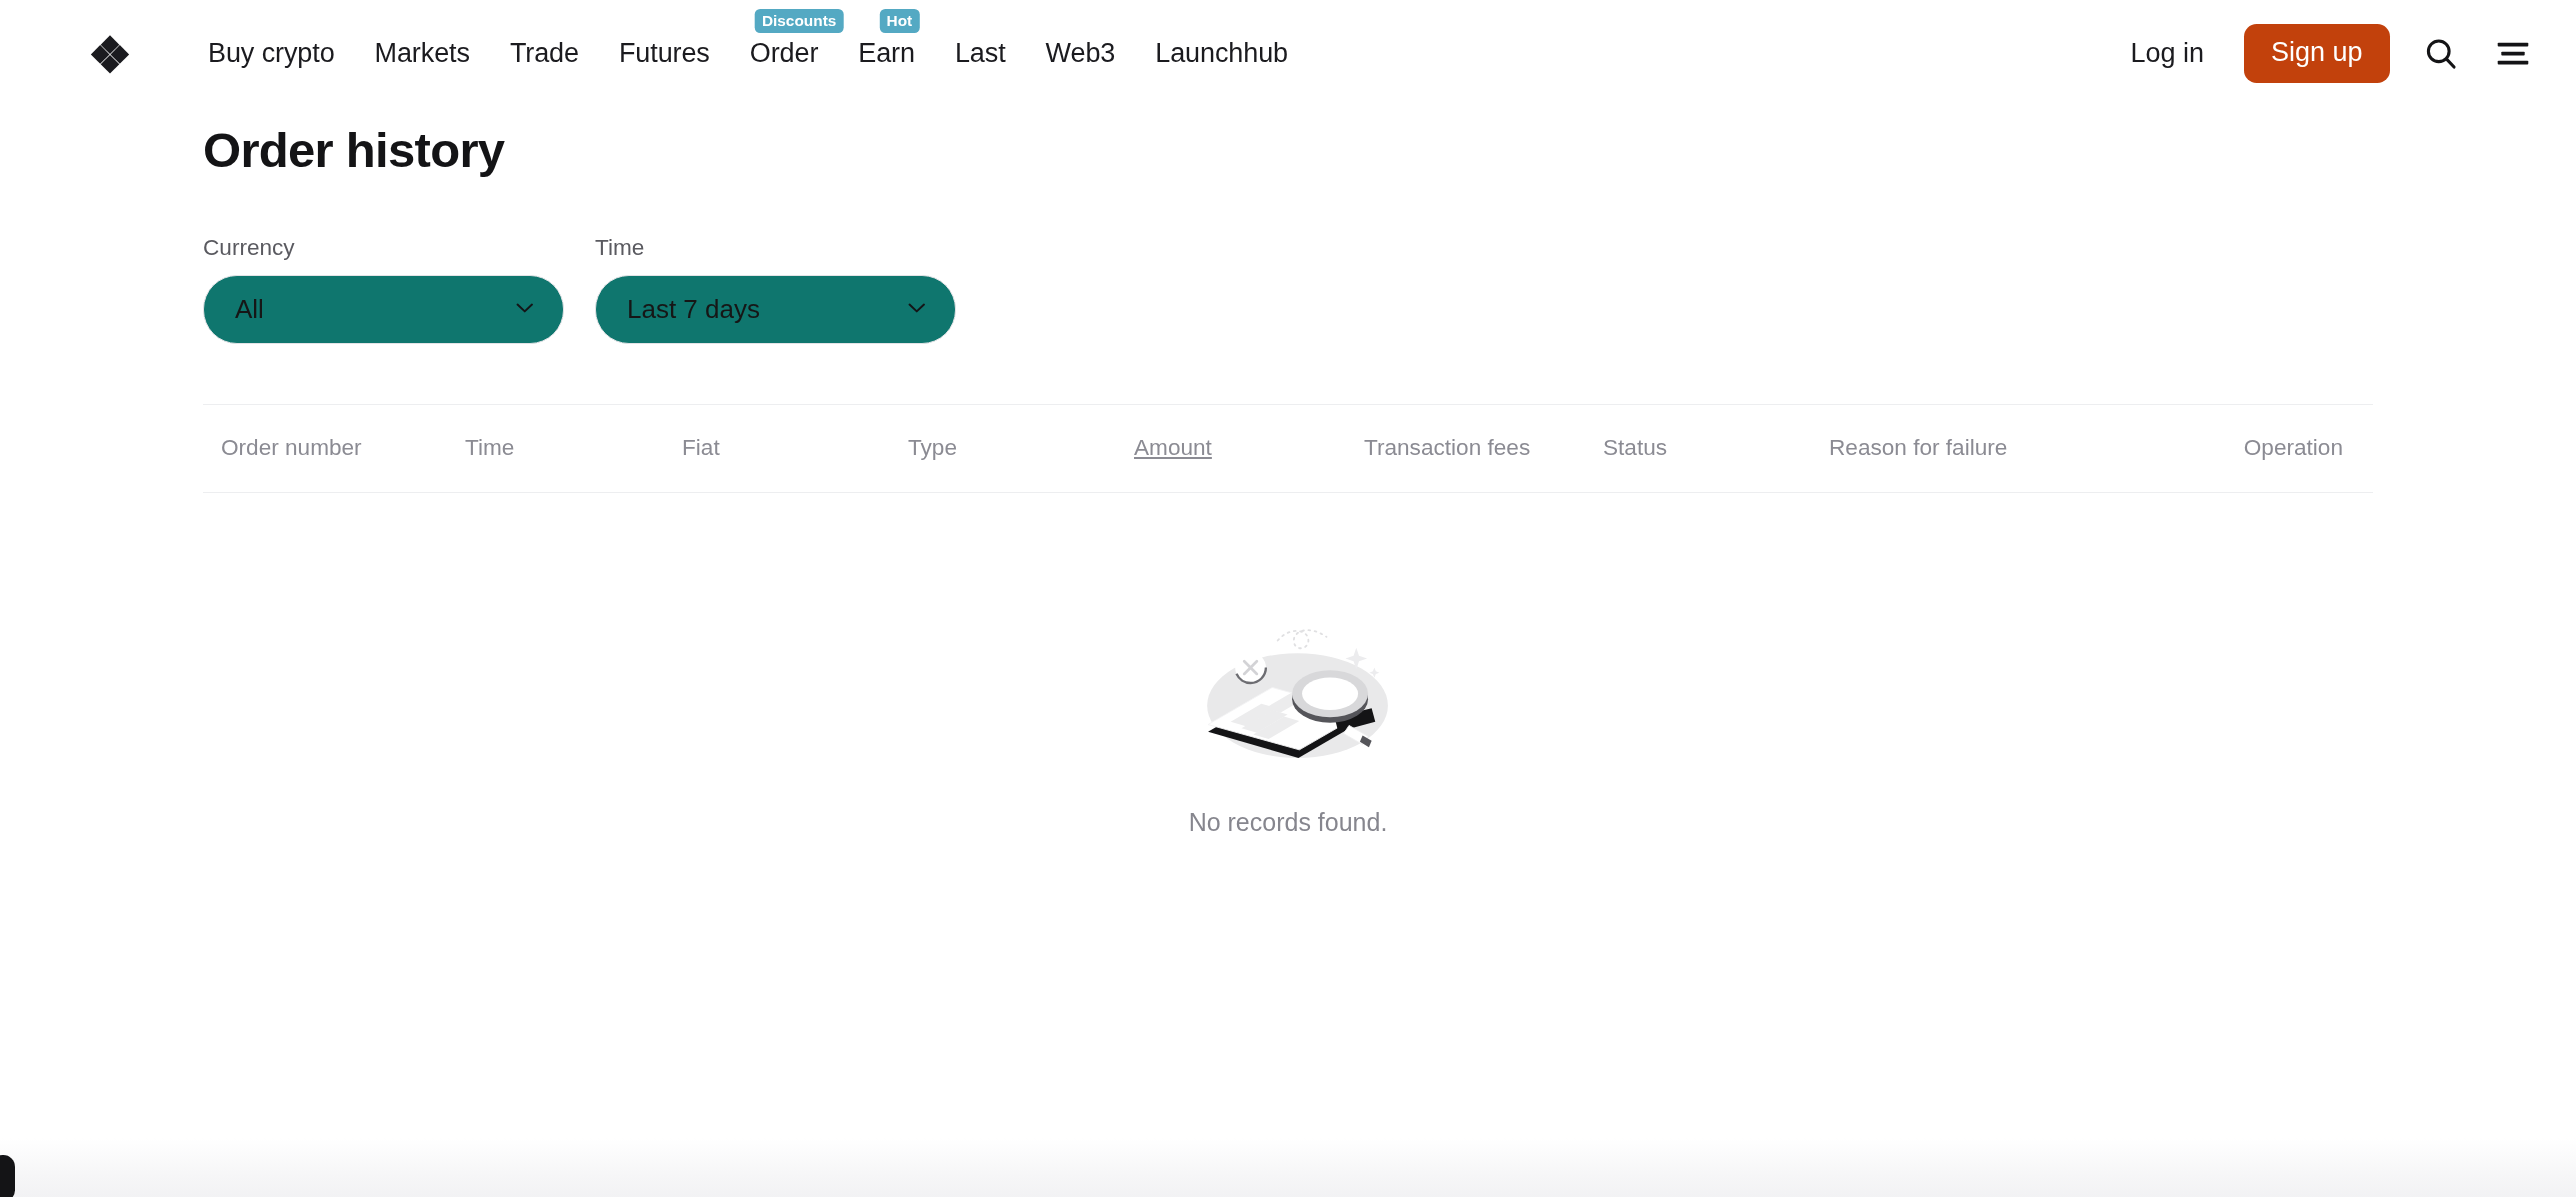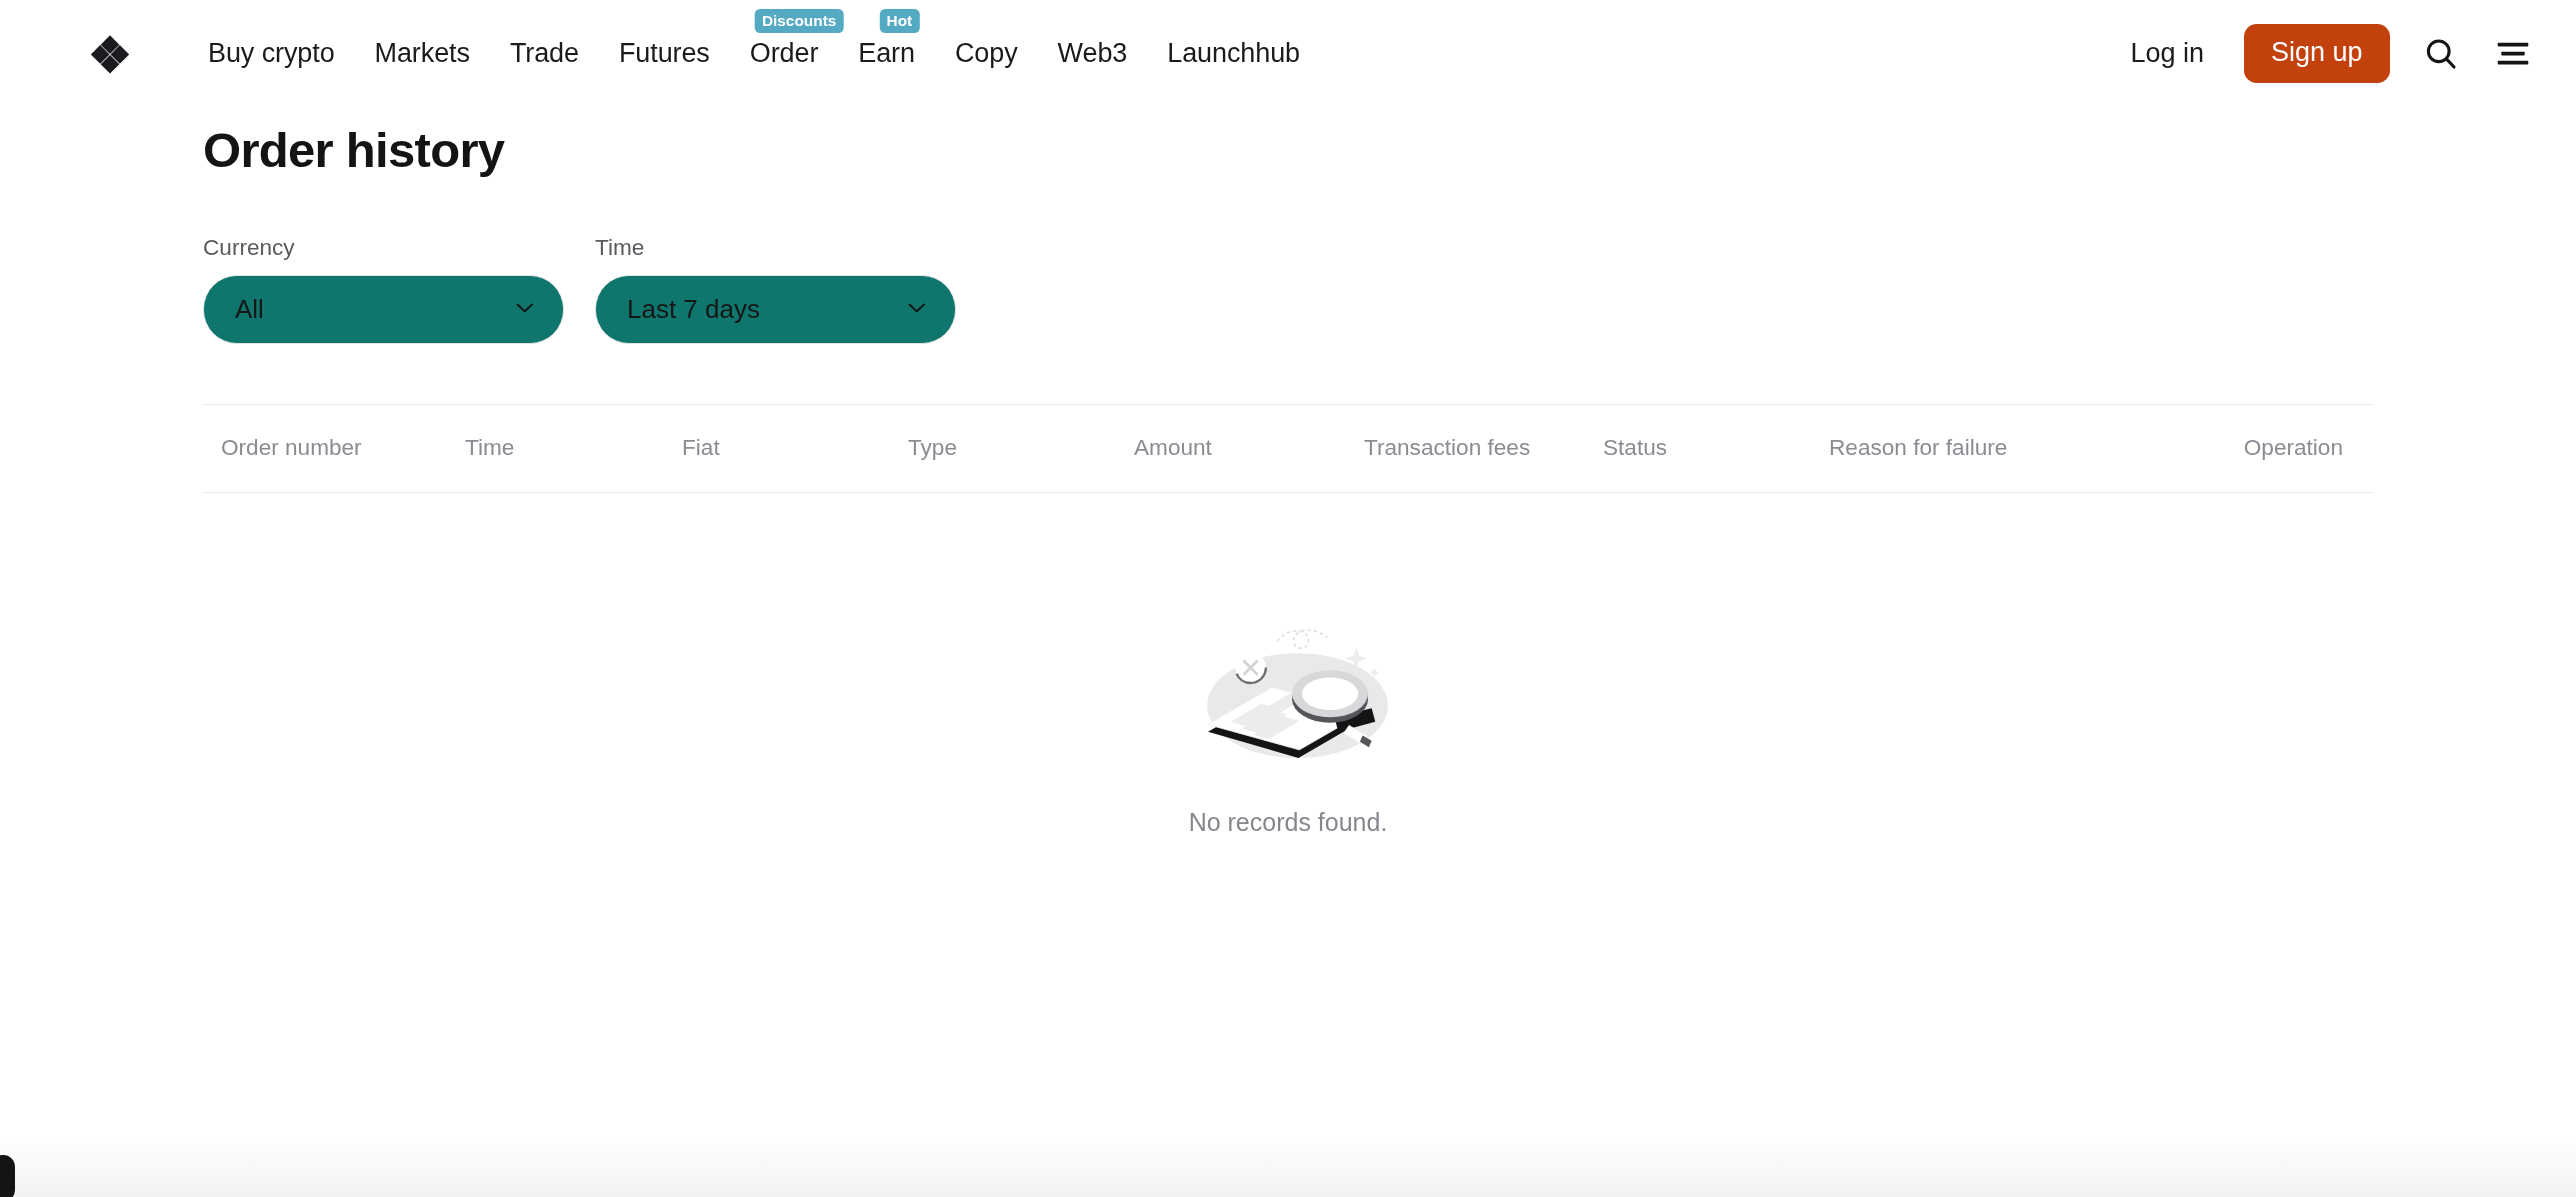--- a/index.html
+++ b/index.html
@@ -164,21 +164,21 @@
   .th {
     font-size: 22.6px;
     color: #8b8b93;
     font-weight: 400;
     white-space: nowrap;
   }
   .th.c1 { width: 262px; padding-left: 18px; }
   .th.c2 { width: 217px; }
   .th.c3 { width: 226px; }
   .th.c4 { width: 226px; }
-  .th.c5 { width: 230px; }
+  .th.c5 { width: 230px; text-decoration: underline; }
   .th.c6 { width: 239px; }
   .th.c7 { width: 226px; }
   .th.c8 { width: 361px; }
   .th.c9 { flex: 1; text-align: right; padding-right: 30px; }
 
   
   .empty {
     display: flex;
     flex-direction: column;
     align-items: center;
@@ -244,21 +244,21 @@
       </div>
       <div class="nav-item">
         <span class="nav-badge">Discounts</span>
         <span>Order</span>
       </div>
       <div class="nav-item">
         <span class="nav-badge hot">Hot</span>
         <span>Earn</span>
       </div>
       <div class="nav-item">
-        <span>Copy</span>
+        <span>Last</span>
       </div>
       <div class="nav-item">
         <span>Web3</span>
       </div>
       <div class="nav-item">
         <span>Launchhub</span>
       </div>
     </nav>
 
     <div class="nav-right">

